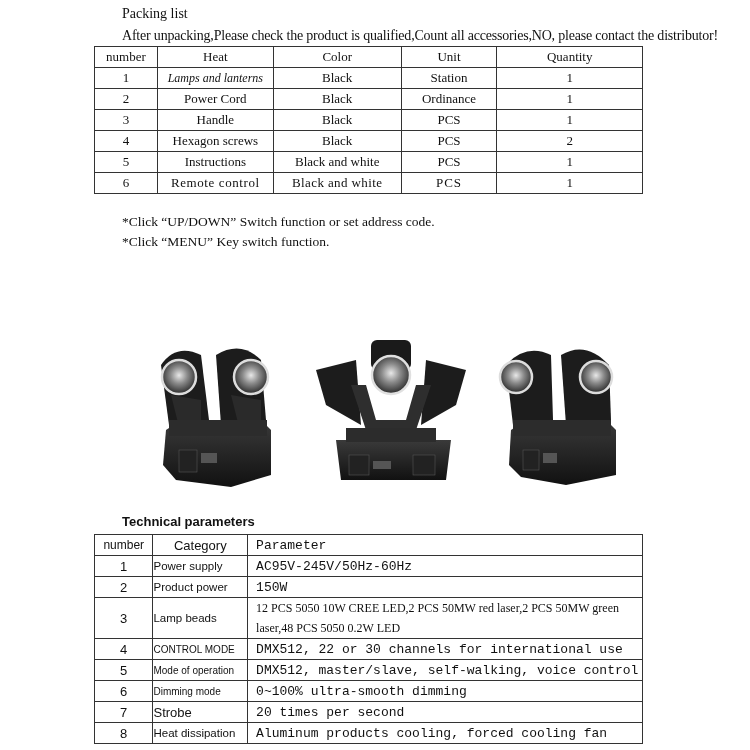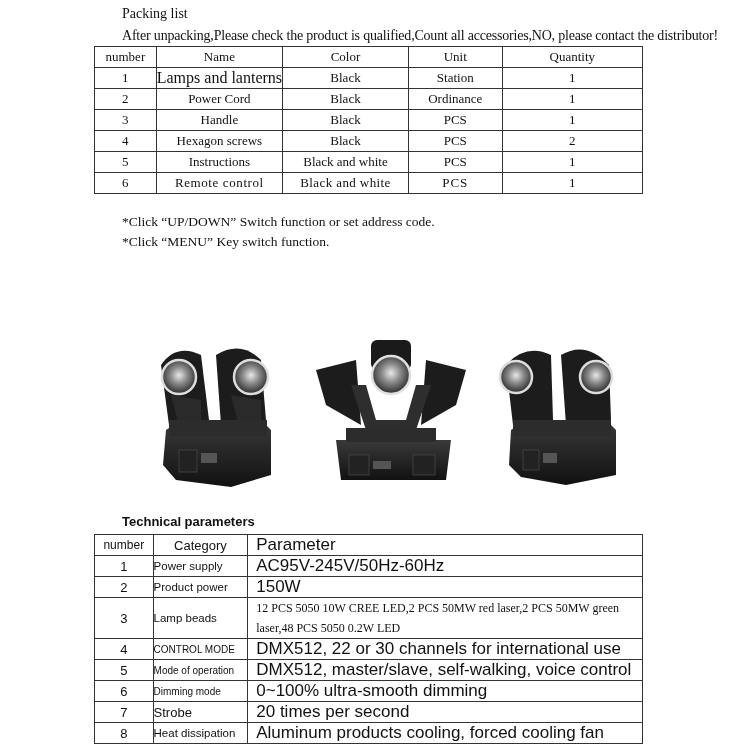--- a/index.html
+++ b/index.html
@@ -4,52 +4,52 @@
 <style>
   html, body { margin:0; padding:0; background:#fff; }
   body { width:750px; height:750px; position:relative; overflow:hidden; color:#111; font-family:"Liberation Serif", serif; }
   .abs { position:absolute;margin-left:21px; }
   .h-packing { left:101px; top:6px; font-size:14px; }
   .note { left:101px; top:28px; font-size:14px; letter-spacing:-0.2px; }
   table { border-collapse:collapse; position:absolute; }
   td { border:1px solid #333; padding:0; text-align:center; white-space:nowrap; }
   .pack { left:94px; top:46px; width:549px; font-family:"Liberation Serif", serif; font-size:13px; }
   .pack td { height:20px; }
-  .pack td.sm { font-size:16px; }
+  .pack td.sm { font-size:12px;font-style:italic; }
   .appear { left:101px; top:212px; font-size:13.5px; line-height:20px; }
   .appear div { white-space:nowrap; }
   .images { left:100px; top:325px; width:550px; height:175px; }
   .h-tech { left:101px; top:514px; font-family:"Liberation Sans", sans-serif; font-weight:bold; font-size:13px; }
   .tech { left:94px; top:534px; width:549px; font-family:"Liberation Sans", sans-serif; font-size:13px; }
   .tech td { height:20px; }
   .tech td.cat { text-align:left; font-size:11.5px; }
   .tech td.cat.xs { font-size:10px; }
   .tech td.cat.md { font-size:13px; }
-  .tech td.par { text-align:left; padding-left:8px; font-size:17px; }
+  .tech td.par { text-align:left; padding-left:8px; font-size:13px;font-family:Liberation Mono, monospace; }
   .tech td.par.serif { font-family:"Liberation Serif", serif; font-size:12px; white-space:normal; line-height:20px; padding-top:0; }
   .tech tr.tall td { height:40px; }
 </style>
 </head>
 <body>
 
 <div class="abs h-packing">Packing list</div>
 <div class="abs note">After unpacking,Please check the product is qualified,Count all accessories,NO, please contact the distributor!</div>
 
 <table class="pack">
   <colgroup>
       <col style="width:63px">
       <col style="width:116px">
       <col style="width:128px">
       <col style="width:96px">
       <col style="width:146px">
     </colgroup>
   <tbody>
       <tr>
     <td>number</td>
-    <td>Name</td>
+    <td>Heat</td>
     <td>Color</td>
     <td>Unit</td>
     <td>Quantity</td>
   </tr>
   <tr>
     <td>1</td>
     <td class="sm">Lamps and lanterns</td>
     <td>Black</td>
     <td>Station</td>
     <td>1</td>

